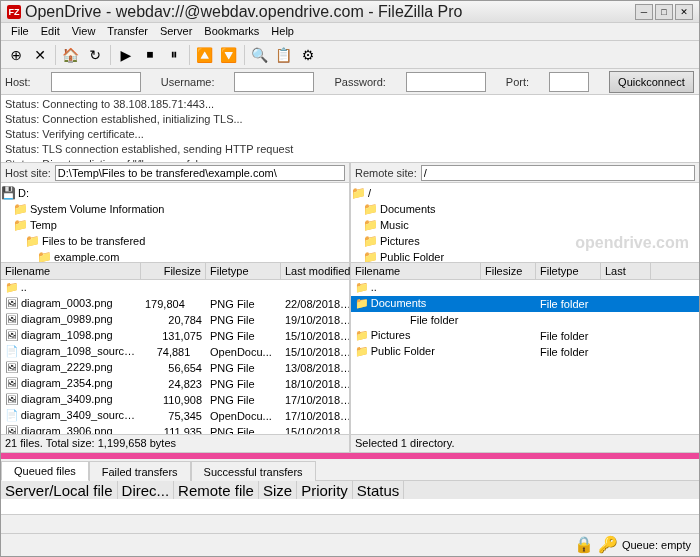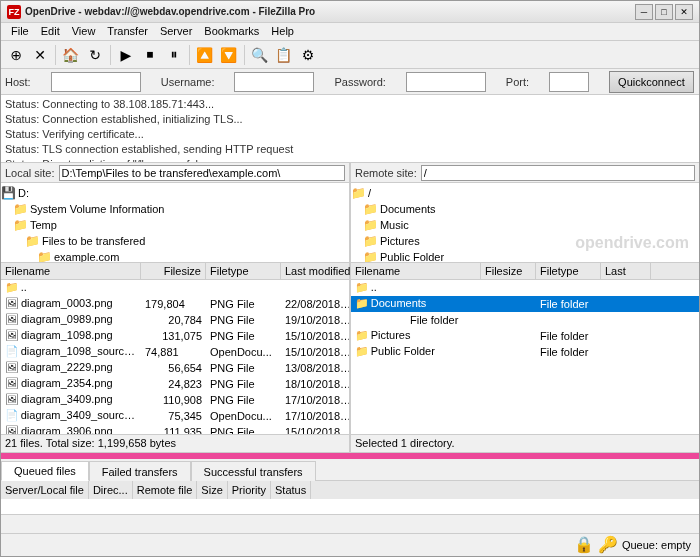--- a/index.html
+++ b/index.html
@@ -28,21 +28,21 @@
       margin-right: 4px;
       background: #cc0000;
       border-radius: 2px;
       display: flex;
       align-items: center;
       justify-content: center;
       color: white;
       font-size: 9px;
       font-weight: bold;
     }
-    #titlebar .title-text { flex: 1; font-size: 10px; color: #222; font-weight: bold; }
+    #titlebar .title-text { flex: 1; font-size: 16px; color: #222; }
     #titlebar .win-controls { display: flex; gap: 2px; }
     #titlebar .win-btn {
       width: 18px;
       height: 16px;
       background: #e0e0e0;
       border: 1px solid #999;
       font-size: 9px;
       display: flex;
       align-items: center;
       justify-content: center;
@@ -282,21 +282,21 @@
     #queue-content {
       background: white;
       height: 34px;
       border-bottom: 1px solid #ccc;
     }
     #queue-content-header {
       background: #e8e8e8;
       height: 18px;
       display: flex;
       align-items: center;
-      font-size: 11px;
+      font-size: 15px;
     }
     .queue-col { padding: 0 4px; border-right: 1px solid #ccc; height: 18px; display: flex; align-items: center; }
     
     #bottom-bar {
       background: #f0f0f0;
       height: 22px;
       display: flex;
       align-items: center;
       justify-content: flex-end;
       padding: 0 8px;
@@ -382,21 +382,21 @@
     <div class="status-line">Status:   Connection established, initializing TLS...</div>
     <div class="status-line">Status:   Verifying certificate...</div>
     <div class="status-line">Status:   TLS connection established, sending HTTP request</div>
     <div class="status-line">Status:   Directory listing of "/" successful</div>
   </div>
 
 <div id="panes-container">
 
   <div id="local-pane">
     <div class="pane-header">
-      <span class="conn-label">Local site:</span>
+      <span class="conn-label">Host site:</span>
       <input type="text" class="pane-path-input" value="D:\Temp\Files to be transfered\example.com\" style="">
     </div>
     <div class="tree-area">
     <div class="tree-item">
           <span class="folder-icon">💾</span>
           <span>D:</span>
         </div>
         <div class="tree-item">
           <span class="tree-indent"></span>
           <span class="folder-icon">📁</span>
@@ -447,21 +447,21 @@
     <div class="file-cell col-date-local">19/10/2018 11:...</div>
   </div>
         <div class="file-row">
     <div class="file-cell col-name-local"><span class="file-icon">🖼</span>diagram_1098.png</div>
     <div class="file-cell col-size-local" style="text-align:right">131,075</div>
     <div class="file-cell col-type-local">PNG File</div>
     <div class="file-cell col-date-local">15/10/2018 12:...</div>
   </div>
         <div class="file-row">
     <div class="file-cell col-name-local"><span class="file-icon">📄</span>diagram_1098_source.odg</div>
-    <div class="file-cell col-size-local" style="text-align:left">74,881</div>
+    <div class="file-cell col-size-local" style="text-align:center">74,881</div>
     <div class="file-cell col-type-local">OpenDocu...</div>
     <div class="file-cell col-date-local">15/10/2018 12:...</div>
   </div>
         <div class="file-row">
     <div class="file-cell col-name-local"><span class="file-icon">🖼</span>diagram_2229.png</div>
     <div class="file-cell col-size-local" style="text-align:right">56,654</div>
     <div class="file-cell col-type-local">PNG File</div>
     <div class="file-cell col-date-local">13/08/2018 12:...</div>
   </div>
         <div class="file-row">

